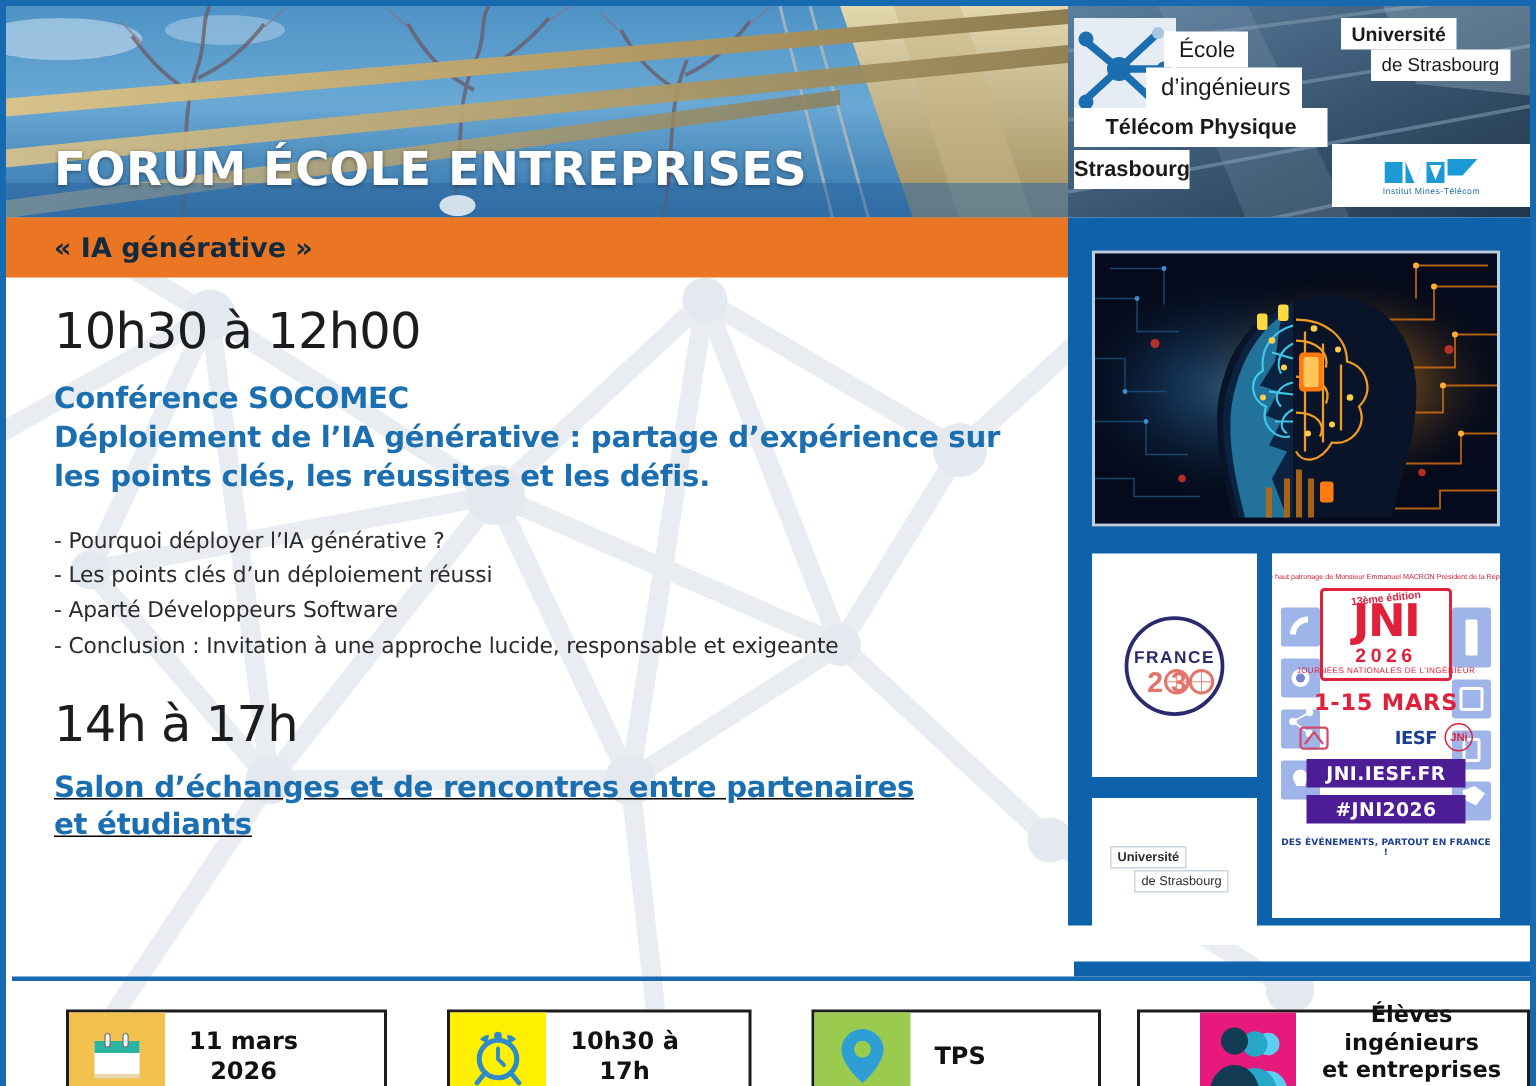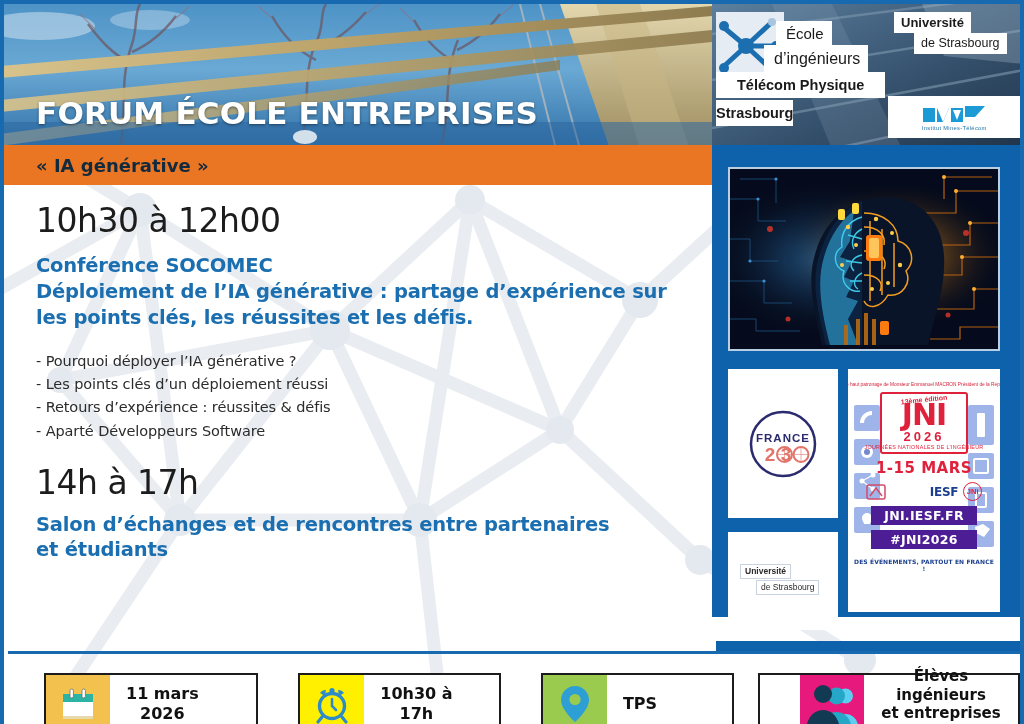--- a/index.html
+++ b/index.html
@@ -198,21 +198,21 @@
     font-family: "DejaVu Sans", sans-serif;
     font-size: 14.5px;
     color: #2b2b2b;
     line-height: 1.62;
     letter-spacing: -0.1px;
   }
 
   .afternoon {
     margin-top: 22px;
   }
-  .afternoon .conf-block { margin-top: 10px; }
+  .afternoon .conf-block { margin-top: 10px; text-decoration: underline; }
 
   
   .sidebar {
     position: absolute;
     left: 712px; top: 145px;
     width: 312px; height: 472px;
     background: #0d62ab;
     z-index: 3;
     border-right: 4px solid #1769b0;
     padding: 22px 16px 0 16px;
@@ -623,22 +623,22 @@
     <div>
       <div class="time-heading">10h30 à 12h00</div>
       <div class="conf-block">
         <div class="conf-line">Conférence SOCOMEC</div>
         <div class="conf-line">Déploiement de l’IA générative : partage d’expérience sur</div>
         <div class="conf-line">les points clés, les réussites et les défis.</div>
       </div>
       <ul class="bullets">
         <li>- Pourquoi déployer l’IA générative ?</li>
         <li>- Les points clés d’un déploiement réussi</li>
-        <li>- Retours d’expérience : réussites &amp; défis</li>
         <li>- Aparté Développeurs Software</li>
+        <li>- Conclusion :  Invitation à une approche  lucide, responsable  et exigeante</li>
       </ul>
     </div>
 
     <div class="afternoon">
       <div class="time-heading">14h à 17h</div>
       <div class="conf-block">
         <div class="conf-line">Salon d’échanges et de rencontres entre partenaires</div>
         <div class="conf-line">et étudiants</div>
       </div>
     </div>

